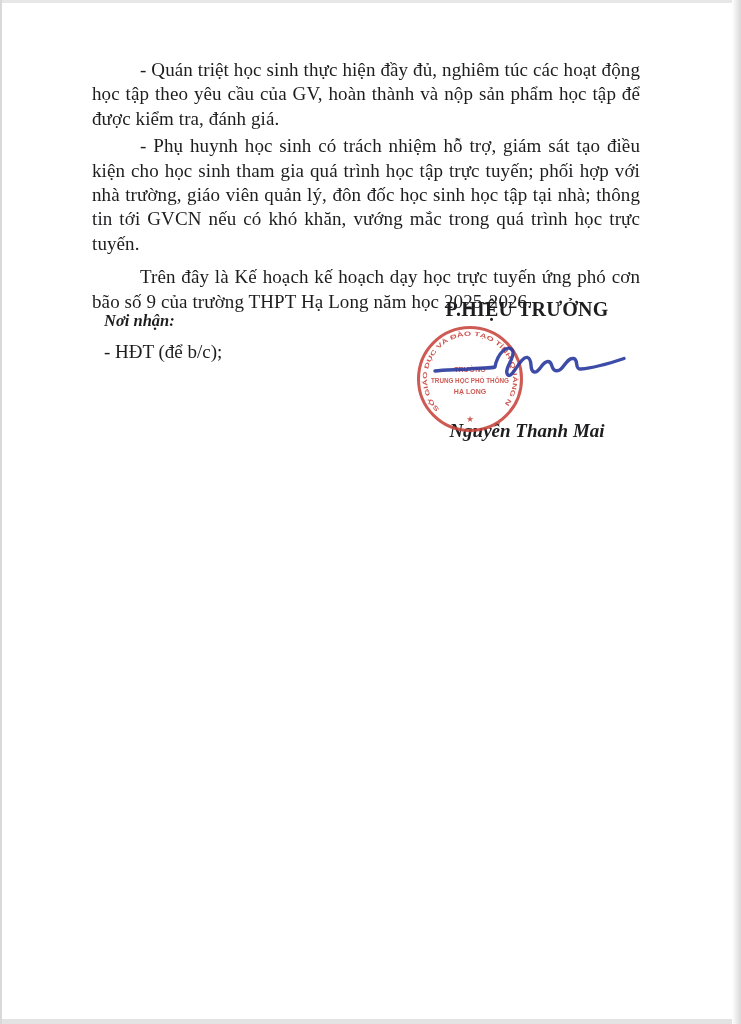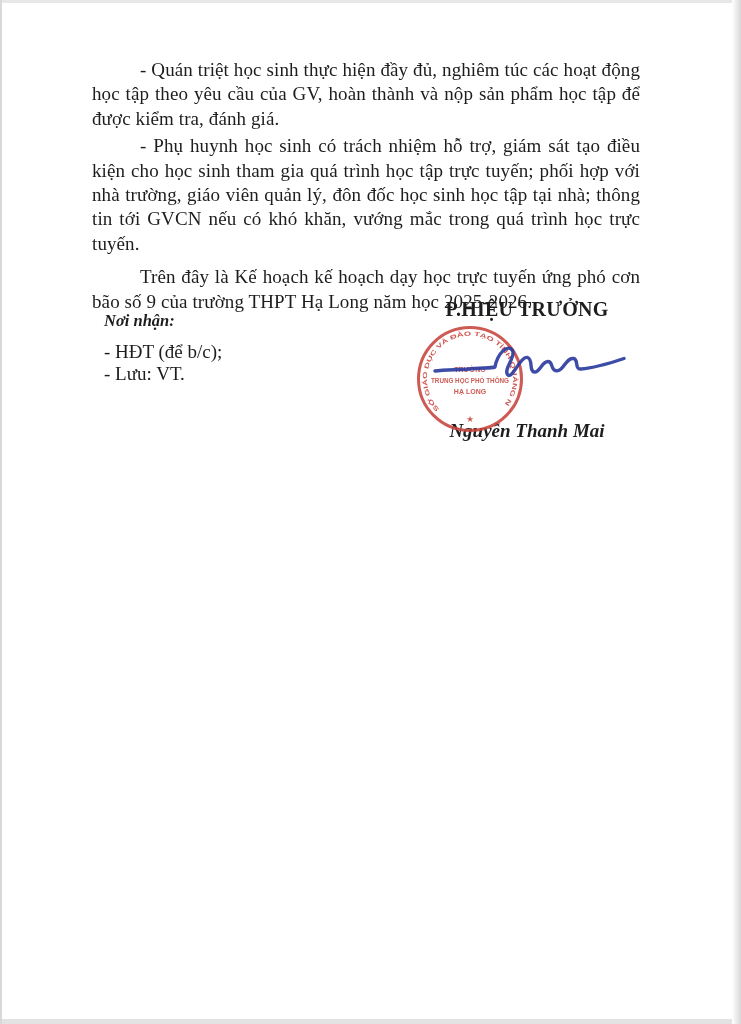--- a/index.html
+++ b/index.html
@@ -100,21 +100,20 @@
 
   <div class="content">
     <p class="body-par">- Quán triệt học sinh thực hiện đầy đủ, nghiêm túc các hoạt động học tập theo yêu cầu của GV, hoàn thành và nộp sản phẩm học tập để được kiểm tra, đánh giá.</p>
     <p class="body-par">- Phụ huynh học sinh có trách nhiệm hỗ trợ, giám sát tạo điều kiện cho học sinh tham gia quá trình học tập trực tuyến; phối hợp với nhà trường, giáo viên quản lý, đôn đốc học sinh học tập tại nhà; thông tin tới GVCN nếu có khó khăn, vướng mắc trong quá trình học trực tuyến.</p>
     <p class="body-par last">Trên đây là Kế hoạch kế hoạch dạy học trực tuyến ứng phó cơn bão số 9 của trường THPT Hạ Long năm học 2025-2026.</p>
   </div>
 
   <div class="recipients">
     <div class="recipients-label">Nơi nhận:</div>
     <div class="recipient-item">- HĐT (để b/c);</div>
-    <div class="recipient-item">- Lưu: VT.</div>
   </div>
 
   <div class="sign-block">
     <div class="sign-title">P.HIỆU TRƯỞNG</div>
     <div class="signer-name">Nguyễn Thanh Mai</div>
   </div>
 
   <div class="stamp-wrap">
     <svg width="112" height="112" viewBox="0 0 112 112">
       <g opacity="0.88">

